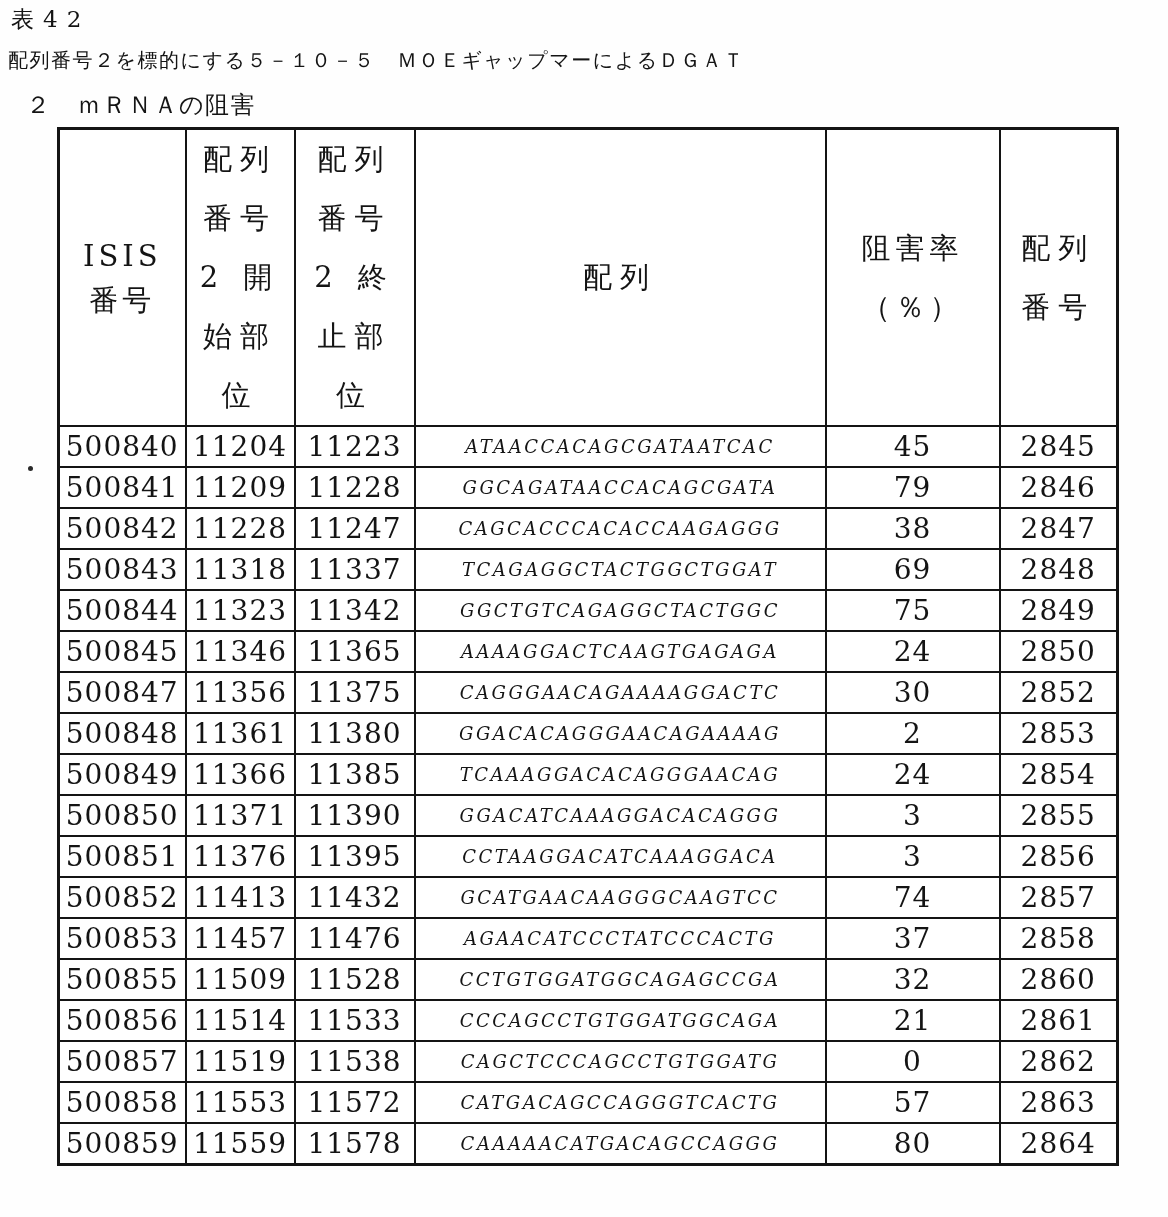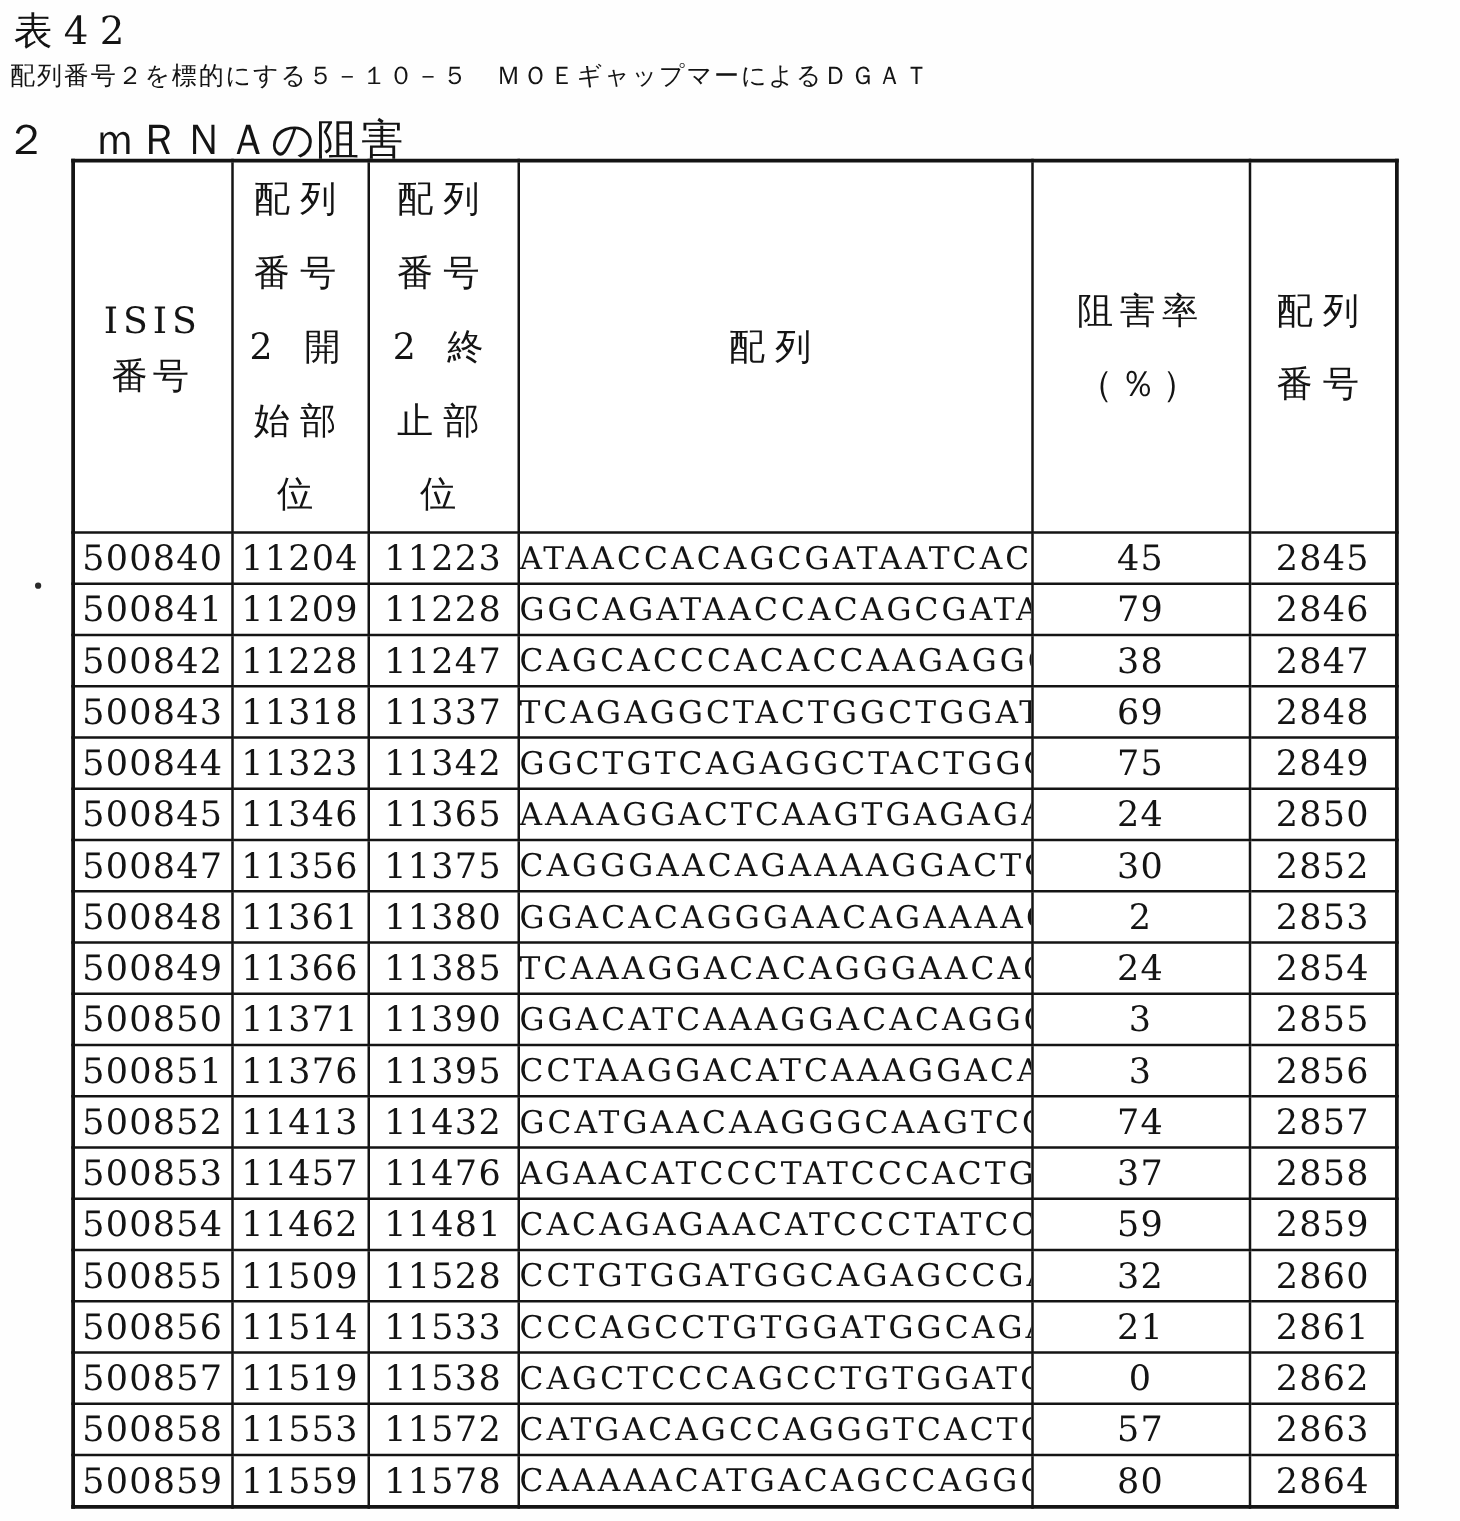--- a/index.html
+++ b/index.html
@@ -6,29 +6,29 @@
   body {
     width: 1168px; height: 1217px;
     background: #fefefe;
     position: relative;
     color: #141414;
     font-family: "DejaVu Serif", "Liberation Serif", serif;
     overflow: hidden;
   }
   .title {
     position: absolute; left: 11px; top: 4px;
-    font-size: 31px; letter-spacing: 9px; white-space: pre;
+    font-size: 23px; letter-spacing: 9px; white-space: pre;
   }
   .cap1 {
     position: absolute; left: 8px; top: 47px;
     font-size: 20px; letter-spacing: 1.5px; white-space: pre;
   }
   .cap2 {
-    position: absolute; left: 4px; top: 89px;
-    font-size: 34px; letter-spacing: 1.5px; white-space: pre;
+    position: absolute; left: 26px; top: 89px;
+    font-size: 24px; letter-spacing: 1.5px; white-space: pre;
   }
   .artifact-dot {
     position: absolute; left: 28px; top: 466px;
     width: 5px; height: 5px; background: #2a2a2a; border-radius: 50%;
   }
   table.oligo {
     position: absolute; left: 57px; top: 127px;
     width: 1059px;
     border-collapse: collapse; table-layout: fixed;
     background: #fff;
@@ -46,21 +46,21 @@
   th {
     font-weight: normal;
     font-size: 29px;
     line-height: 59px;
     white-space: pre-line;
     letter-spacing: 8px;
   }
   th.th-isis { letter-spacing: 4px; line-height: 44px; }
   th.th-inhib { letter-spacing: 5px; }
   td.num { font-size: 28px; letter-spacing: 1px; }
-  td.seq { font-size: 25px; letter-spacing: 2.5px; white-space: nowrap; }
+  td.seq { font-size: 18px; letter-spacing: 2.5px; white-space: nowrap; font-style: italic; }
 </style>
 </head>
 <body>
 
 <div class="page">
 
   <div class="title">表42</div>
 
   <div class="cap1">配列番号２を標的にする５－１０－５　ＭＯＥギャップマーによるＤＧＡＴ</div>
 
@@ -210,28 +210,20 @@
 
   <tr>
     <td class="num">500853</td>
     <td class="num">11457</td>
     <td class="num">11476</td>
     <td class="seq">AGAACATCCCTATCCCACTG</td>
     <td class="num">37</td>
     <td class="num">2858</td>
   </tr>
 
-  <tr>
-    <td class="num">500854</td>
-    <td class="num">11462</td>
-    <td class="num">11481</td>
-    <td class="seq">CACAGAGAACATCCCTATCC</td>
-    <td class="num">59</td>
-    <td class="num">2859</td>
-  </tr>
 
   <tr>
     <td class="num">500855</td>
     <td class="num">11509</td>
     <td class="num">11528</td>
     <td class="seq">CCTGTGGATGGCAGAGCCGA</td>
     <td class="num">32</td>
     <td class="num">2860</td>
   </tr>
 

